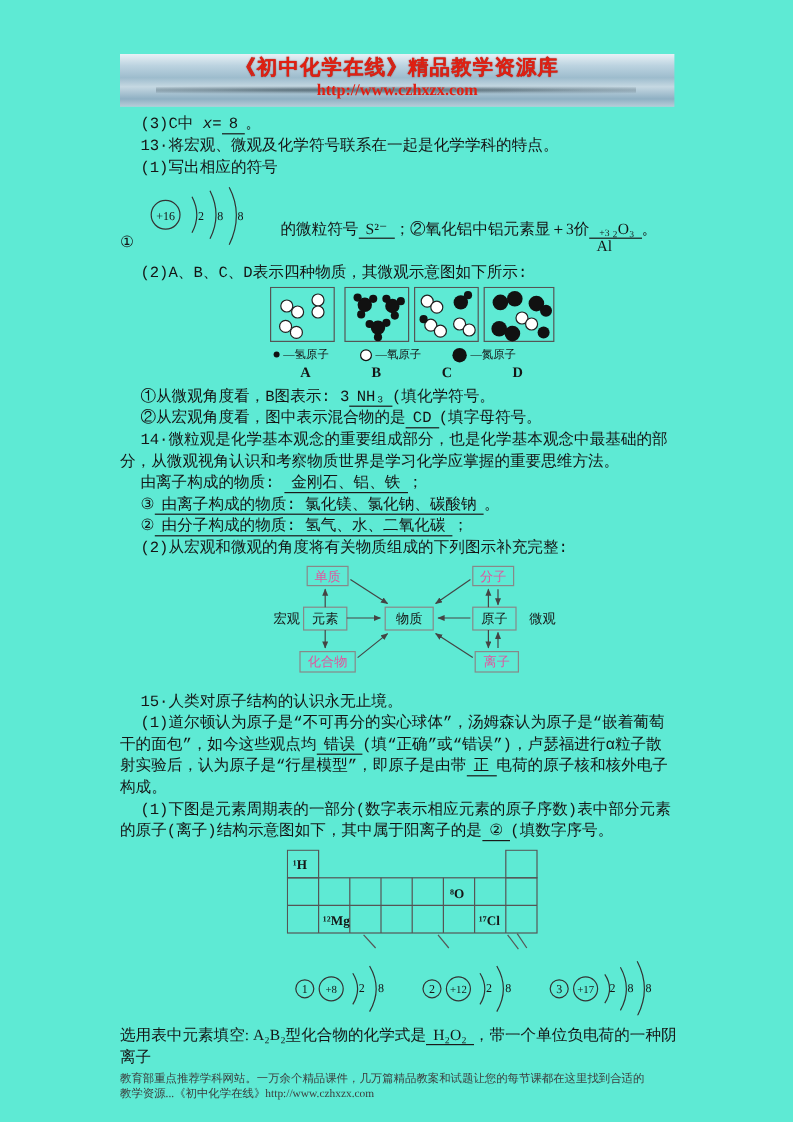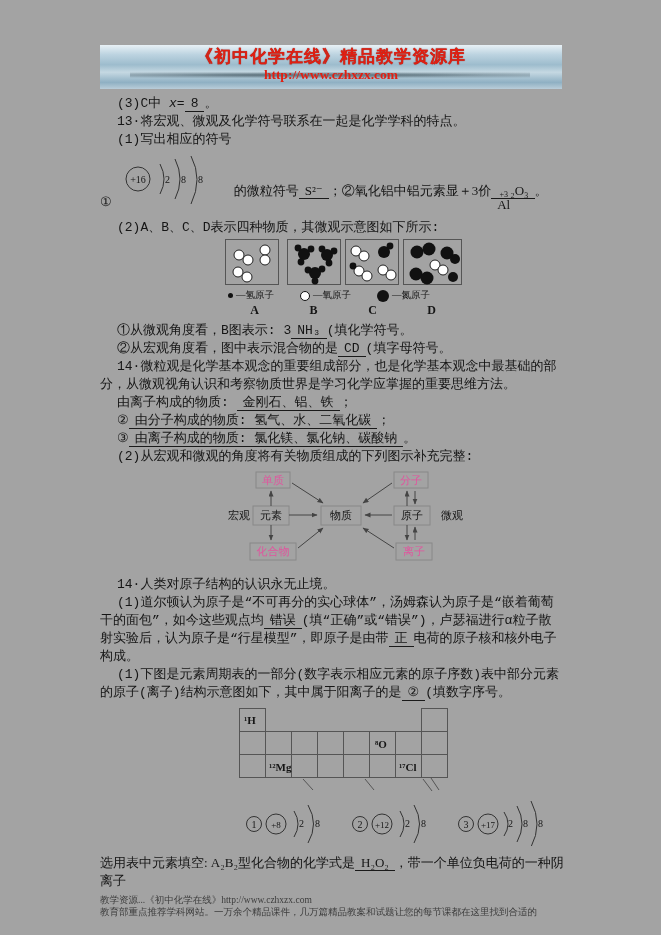--- a/index.html
+++ b/index.html
@@ -1,16 +1,16 @@
 <!DOCTYPE html>
 <html><head>
 <meta charset="utf-8">
 <style>
   html,body{margin:0;padding:0;background:#fff;}
-  .page{position:relative;width:661px;height:935px;background:#a3a3a3;overflow:hidden;
+  .page{position:relative;width:661px;height:935px;background:#5eead4;overflow:hidden;
         font-family:"Liberation Serif","DejaVu Serif",serif;color:#151515;}
   .content{position:absolute;left:100px;top:45px;width:464px;}
   
   .banner{width:462px;height:44px;position:relative;overflow:hidden;text-align:center;
           background:linear-gradient(180deg,#e8f1f6 0%,#bcd3e0 22%,#9dbccd 45%,#c5d8e2 62%,#8fb0c3 85%,#b9cdd9 100%);}
   .banner:before{content:"";position:absolute;left:30px;top:26px;width:400px;height:8px;
           background:radial-gradient(ellipse at 30% 50%,rgba(40,60,70,.55),rgba(40,60,70,0) 60%),
                      radial-gradient(ellipse at 70% 50%,rgba(40,60,70,.45),rgba(40,60,70,0) 60%);}
   .banner-title{position:relative;color:#e11f12;font-weight:bold;font-size:17px;line-height:24px;
           letter-spacing:1px;text-shadow:0 0 1px #7a1208;}
@@ -166,22 +166,22 @@
     <span>B</span>
     <span>C</span>
     <span>D</span>
   </div>
 
   <p class="ind mt4"><span>①从微观角度看，B图表示: 3</span><span class="ans">NH₃</span><span>(填化学符号。</span></p>
   <p class="ind"><span>②从宏观角度看，图中表示混合物的是</span><span class="ans">CD</span><span>(填字母符号。</span></p>
 
   <p class="ind">14·微粒观是化学基本观念的重要组成部分，也是化学基本观念中最基础的部分，从微观视角认识和考察物质世界是学习化学应掌握的重要思维方法。</p>
   <p class="ind"><span>由离子构成的物质: </span><span class="ans">金刚石、铝、铁</span><span>；</span></p>
+  <p class="ind"><span>③</span><span class="ans">由离子构成的物质: 氯化镁、氯化钠、碳酸钠</span><span>。</span></p>
   <p class="ind"><span>②</span><span class="ans">由分子构成的物质: 氢气、水、二氧化碳</span><span>；</span></p>
-  <p class="ind"><span>③</span><span class="ans">由离子构成的物质: 氯化镁、氯化钠、碳酸钠</span><span>。</span></p>
   <p class="ind">(2)从宏观和微观的角度将有关物质组成的下列图示补充完整:</p>
 
   <svg width="240" height="96" viewBox="0 0 240 96" style="margin:4px 0 10px 126px">
     <defs>
       <marker id="ar" markerWidth="7" markerHeight="7" refX="5.5" refY="2.5" orient="auto">
         <path d="M0,0 L6,2.5 L0,5 z" fill="#444"></path>
       </marker>
     </defs>
     <g fill="none" stroke="#888">
       <rect x="30" y="2" width="34" height="16"></rect>
@@ -212,21 +212,21 @@
       <line x1="166" y1="13" x2="137" y2="33"></line>
       <line x1="166" y1="45" x2="139" y2="45"></line>
       <line x1="168" y1="78" x2="137" y2="58"></line>
       <line x1="181" y1="36" x2="181" y2="21"></line>
       <line x1="189" y1="21" x2="189" y2="34"></line>
       <line x1="181" y1="55" x2="181" y2="70"></line>
       <line x1="189" y1="70" x2="189" y2="57"></line>
     </g>
   </svg>
 
-  <p class="ind">14·人类对原子结构的认识永无止境。</p>
+  <p class="ind">15·人类对原子结构的认识永无止境。</p>
   <p class="ind"><span>(1)道尔顿认为原子是“不可再分的实心球体”，汤姆森认为原子是“嵌着葡萄干的面包”，如今这些观点均</span><span class="ans">错误</span><span>(填“正确”或“错误”)，卢瑟福进行α粒子散射实验后，认为原子是“行星模型”，即原子是由带</span><span class="ans">正</span><span>电荷的原子核和核外电子构成。</span></p>
   <p class="ind"><span>(1)下图是元素周期表的一部分(数字表示相应元素的原子序数)表中部分元素的原子(离子)结构示意图如下，其中属于阳离子的是</span><span class="ans">②</span><span>(填数字序号。</span></p>
 
   <svg width="212" height="84" viewBox="0 0 212 84" style="margin:6px 0 0 139px">
     <g fill="none" stroke="#555" stroke-width="1">
       <rect x="0.5" y="0.5" width="26" height="23"></rect>
       <rect x="182.5" y="0.5" width="26" height="23"></rect>
       <rect x="0.5" y="23.5" width="208" height="46"></rect>
       <line x1="0.5" y1="46.5" x2="208.5" y2="46.5"></line>
       <line x1="26.5" y1="23.5" x2="26.5" y2="69.5"></line>
@@ -282,18 +282,18 @@
       <path d="M62,10 Q72,28 62,46" fill="none" stroke="#333"></path>
       <text x="68" y="31" font-size="10">8</text>
       <path d="M76,5 Q88,28 76,51" fill="none" stroke="#333"></path>
       <text x="83" y="31" font-size="10">8</text>
     </svg>
   </div>
 
   <p class="mt8"><span>选用表中元素填空: A₂B₂型化合物的化学式是</span><span class="ans">H₂O₂</span><span>，带一个单位负电荷的一种阴离子</span></p>
 
   <div class="footer">
+    <p style="font-size:9.5px;line-height:12px">教育部重点推荐学科网站。一万余个精品课件，几万篇精品教案和试题让您的每节课都在这里找到合适的</p>
     <p style="font-size:9.5px;line-height:12px"><span>教学资源...《初中化学在线》</span><span>http://www.czhxzx.com</span></p>
-    <p style="font-size:9.5px;line-height:12px">教育部重点推荐学科网站。一万余个精品课件，几万篇精品教案和试题让您的每节课都在这里找到合适的</p>
   </div>
 
 </div>
 </div>
 
 </body></html>

